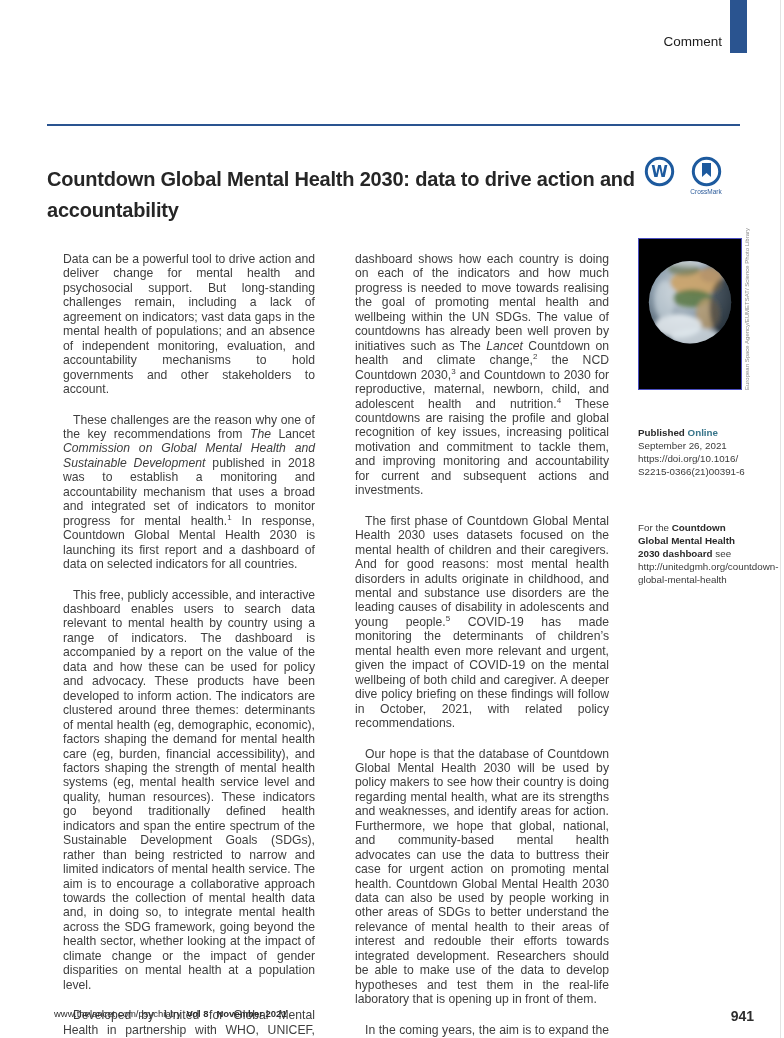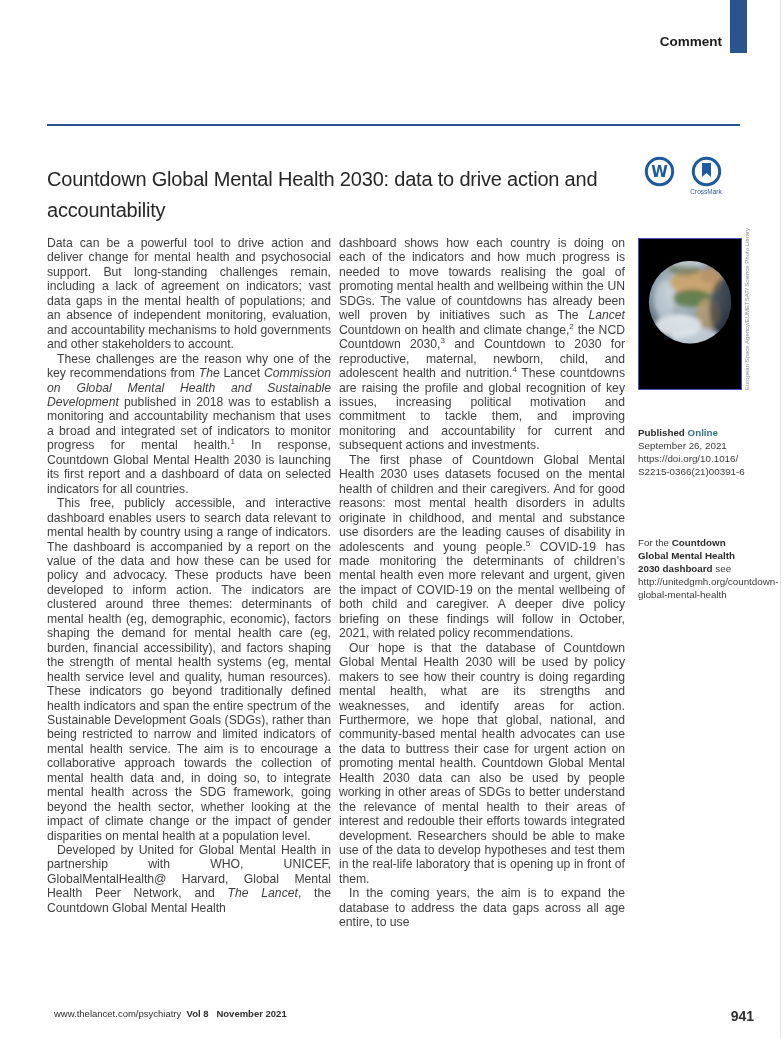--- a/index.html
+++ b/index.html
@@ -4,50 +4,50 @@
 <style>
   html,body{margin:0;padding:0;}
   body{
     width:784px;height:1038px;position:relative;background:#ffffff;
     font-family:"Liberation Sans",sans-serif;color:#3e3e3e;overflow:hidden;
   }
   .page-edge{position:absolute;top:0;right:3px;width:1px;height:1038px;background:#e3e3e3;}
 
   
   .section-tab{position:absolute;top:0;right:37px;width:17px;height:53px;background:#2a5490;}
-  .section-label{position:absolute;top:34px;right:62px;font-size:13.5px;font-weight:bold;color:#1c1c1c;}
+  .section-label{position:absolute;top:34px;right:62px;font-size:13.5px;font-weight:normal;color:#1c1c1c;}
   .head-rule{position:absolute;top:124px;left:47px;width:693px;height:2px;background:#2a5490;}
 
   
   .title{position:absolute;top:151px;left:47px;width:592px;font-size:20px;line-height:31px;
-         font-weight:normal;color:#262626;letter-spacing:-0.2px;}
+         font-weight:bold;color:#262626;letter-spacing:-0.2px;}
 
   
   .title-icons{position:absolute;top:156px;left:644px;display:flex;gap:8px;}
   .oa-icon{width:31px;height:31px;}
   .crossmark{display:flex;flex-direction:column;align-items:center;width:46px;}
   .crossmark-label{font-size:6.5px;color:#2a5a9a;margin-top:1px;}
 
   
   .col{position:absolute;top:236px;font-size:12.2px;line-height:14.45px;text-align:justify;color:#3e3e3e;}
-  .col p{margin:0;}
+  .col p{margin:16px;}
   .col p.indent{text-indent:10px;}
   .col-1{left:47px;width:284px;}
   .col-2{left:339px;width:286px;}
   sup{font-size:8px;line-height:0;}
 
   
   .earth-box{position:absolute;left:638px;top:238px;width:104px;height:152px;background:#000;
              border:1px solid #4a4ec0;box-sizing:border-box;}
   .earth-box svg{display:block;width:100%;height:100%;}
   .img-credit{position:absolute;left:744px;top:238px;width:152px;font-size:6px;color:#8a8a8a;
               transform:rotate(-90deg) translate(-100%,0);transform-origin:top left;text-align:center;white-space:nowrap;}
   .side-note{position:absolute;left:638px;width:119px;font-size:9.8px;line-height:13px;color:#3a3a3a;}
   .pub-block{top:426px;}
-  .dash-block{top:536px;}
+  .dash-block{top:521px;}
   .pub-bold{font-weight:bold;color:#2b2b2b;}
   .teal{color:#38758a;}
 
   
   .footer-left{position:absolute;left:54px;top:1008px;font-size:9.5px;color:#2e2e2e;}
   .footer-left b{font-weight:bold;}
   .footer-page{position:absolute;right:30px;top:1008px;font-size:14px;font-weight:bold;color:#2e2e2e;}
 </style>
 </head>
 <body>

